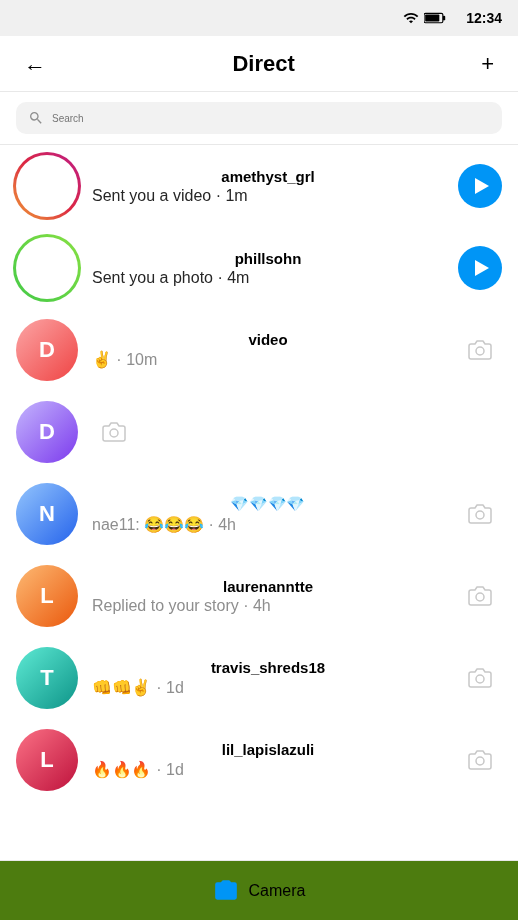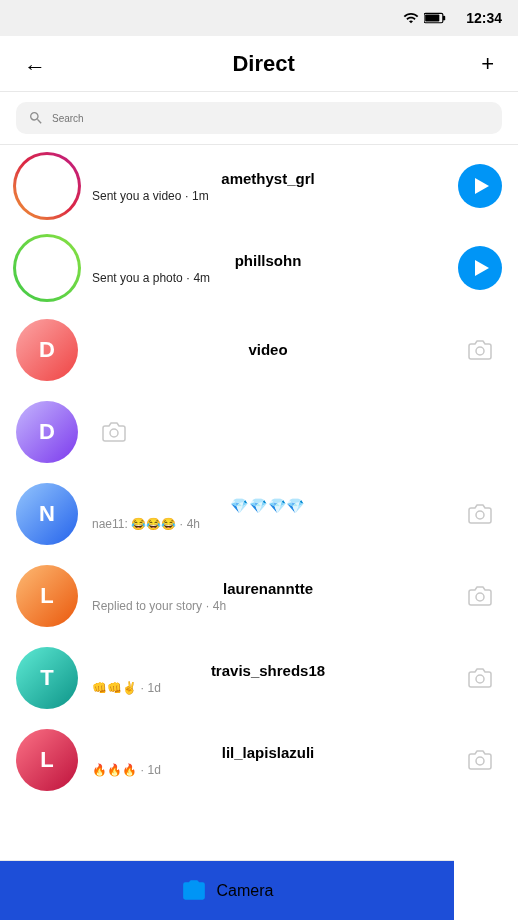--- a/index.html
+++ b/index.html
@@ -129,21 +129,21 @@
       min-width: 0;
     }
     .message-username {
       font-size: 15px;
       font-weight: 600;
       color: #000;
       margin-bottom: 2px;
       text-align: center;
     }
     .message-preview {
-      font-size: 12px;
+      font-size: 16px;
       color: #8e8e8e;
       white-space: nowrap;
       overflow: hidden;
       text-overflow: ellipsis;
     }
     .message-preview.unread {
       color: #262626;
     }
 
     
@@ -171,23 +171,23 @@
       border-bottom: 8px solid transparent;
       border-left: 14px solid #fff;
       margin-left: 3px;
     }
 
     
     .bottom-bar {
       position: fixed;
       bottom: 0;
       left: 0;
-      width: 454px;
+      width: 518px;
       height: 60px;
-      background: #1d4ed8;
+      background: #4d7c0f;
       border-top: 1px solid #e8e8e8;
       display: flex;
       align-items: center;
       justify-content: center;
       gap: 10px;
       cursor: pointer;
     }
     .camera-label {
       font-size: 16px;
       font-weight: 500;
@@ -278,20 +278,21 @@
         <div class="play-triangle"></div>
       </div>
       </div>
     </li>
     <li class="message-item">
       <div class="avatar-wrap">
         <div class="avatar-placeholder" style="background: linear-gradient(135deg, rgb(252, 165, 165), rgb(239, 68, 68));">D</div>
       </div>
       <div class="message-info">
         <div class="message-username">video</div>
+        <div class="message-preview">✌️ · 10m</div>
       </div>
       <div class="action-btn">
       <svg width="24" height="24" viewBox="0 0 24 24" fill="none" stroke="#c8c8c8" stroke-width="1.5" stroke-linecap="round" stroke-linejoin="round">
         <path d="M23 19a2 2 0 0 1-2 2H3a2 2 0 0 1-2-2V8a2 2 0 0 1 2-2h4l2-3h6l2 3h4a2 2 0 0 1 2 2z"></path>
         <circle cx="12" cy="13" r="4"></circle>
       </svg>
       </div>
     </li>
     <li class="message-item">
       <div class="avatar-wrap">

